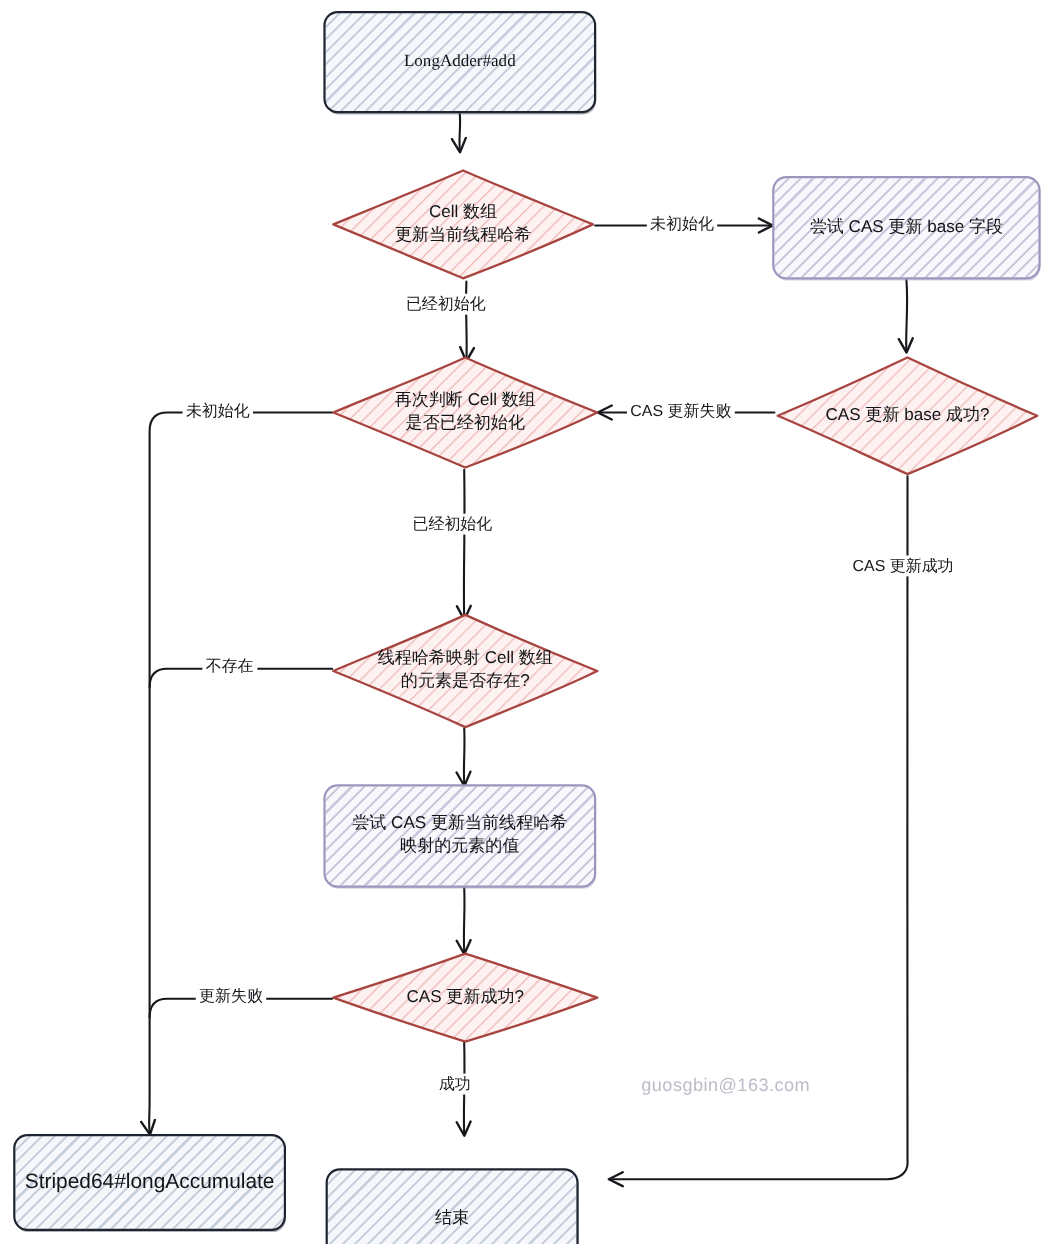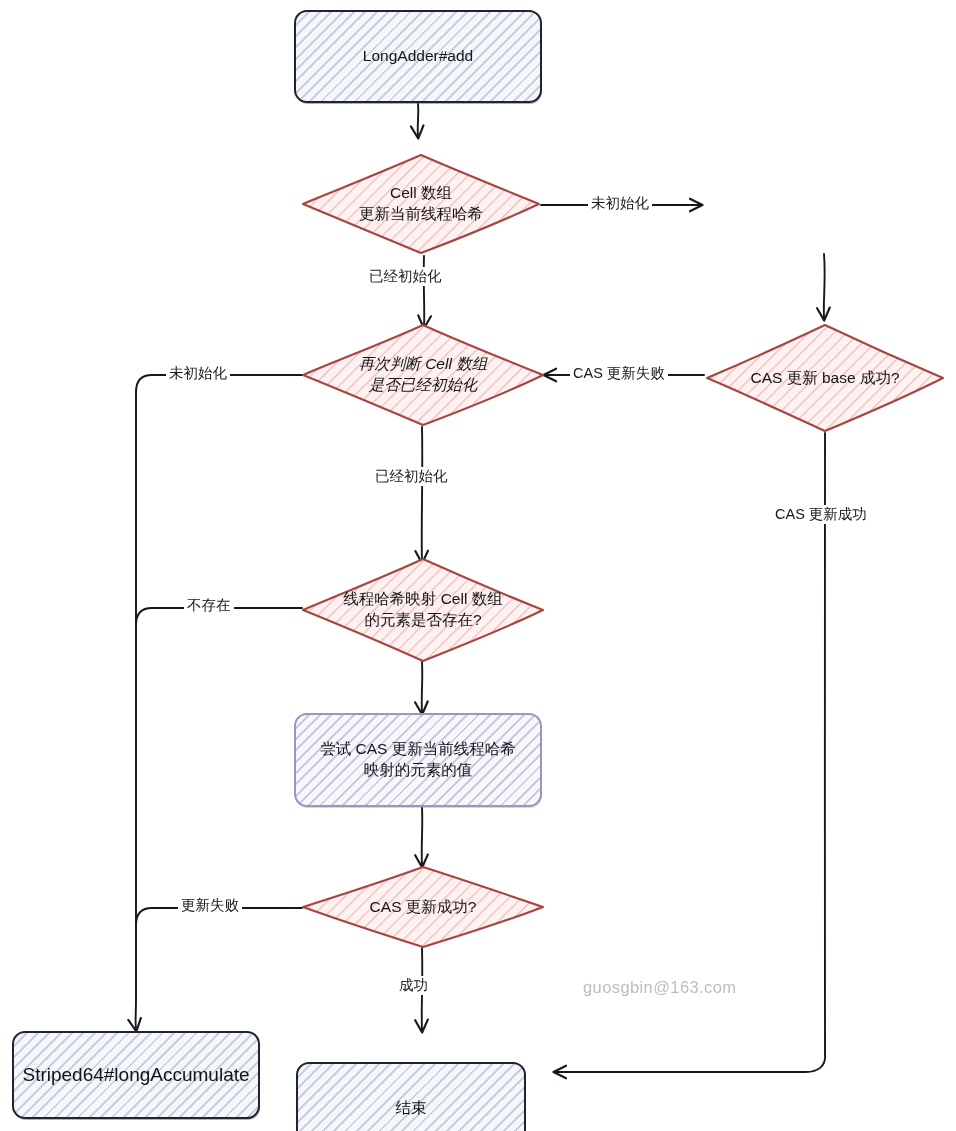--- a/index.html
+++ b/index.html
@@ -134,45 +134,48 @@
       <path d="M422,948 C423,985 421,1010 422,1030" marker-end="url(#arrowDark)"></path>
 
       <path d="M302,375 L152,375 C141,375 136,381 136,392 C136,520 135,760 136,1000 C136,1014 135,1022 136,1029" marker-end="url(#arrowDark)"></path>
 
       <path d="M302,608 L152,608 C141,608 136,614 136,625"></path>
 
       <path d="M302,908 L152,908 C141,908 136,914 136,925"></path>
     </g>
   </svg>
 
-  <div class="node box" style="left:294px; top:10px; width:248px; height:93px;">
+  <div class="node box" style="left:294px; top:10px; width:248px; height:93px;font-family:Liberation Serif, serif;">
     <span>LongAdder#add</span>
   </div>
 
   <div class="node diamond" style="left:300px; top:152px; width:242px; height:104px;">
     <svg class="dia-shape" viewBox="0 0 242 104" preserveAspectRatio="none">
       <path d="M121,3 L239,52 L121,101 L3,52 Z" fill="#fdf2f1" stroke="none"></path>
       <path d="M121,3 L239,52 L121,101 L3,52 Z" fill="url(#hatchRed)" stroke="none"></path>
       <path d="M121,3 C160,20 205,38 239,52 C200,70 158,87 121,101 C82,85 40,67 3,52 C42,36 84,19 121,3 Z" fill="none" stroke="#a8443f" stroke-width="2.1" stroke-linejoin="round"></path>
     </svg>
     <span class="dia-text">Cell 数组
 更新当前线程哈希</span>
   </div>
 
+  <div class="node box purple" style="left:702px; top:160px; width:244px; height:94px;">
+    <span>尝试 CAS 更新 base 字段</span>
+  </div>
 
   <div class="node diamond" style="left:704px; top:322px; width:242px; height:112px;">
     <svg class="dia-shape" viewBox="0 0 242 112" preserveAspectRatio="none">
       <path d="M121,3 L239,56 L121,109 L3,56 Z" fill="#fdf2f1" stroke="none"></path>
       <path d="M121,3 L239,56 L121,109 L3,56 Z" fill="url(#hatchRed)" stroke="none"></path>
       <path d="M121,3 C161,22 206,42 239,56 C201,75 157,94 121,109 C81,91 39,71 3,56 C43,39 85,20 121,3 Z" fill="none" stroke="#a8443f" stroke-width="2.1" stroke-linejoin="round"></path>
     </svg>
     <span class="dia-text">CAS 更新 base 成功?</span>
   </div>
 
-  <div class="node diamond" style="left:300px; top:322px; width:246px; height:106px;font-style:italic;">
+  <div class="node diamond" style="left:300px; top:322px; width:246px; height:106px;">
     <svg class="dia-shape" viewBox="0 0 246 106" preserveAspectRatio="none">
       <path d="M123,3 L243,53 L123,103 L3,53 Z" fill="#fdf2f1" stroke="none"></path>
       <path d="M123,3 L243,53 L123,103 L3,53 Z" fill="url(#hatchRed)" stroke="none"></path>
       <path d="M123,3 C163,21 208,39 243,53 C204,72 160,89 123,103 C83,86 40,68 3,53 C43,36 86,20 123,3 Z" fill="none" stroke="#a8443f" stroke-width="2.1" stroke-linejoin="round"></path>
     </svg>
     <span class="dia-text">再次判断 Cell 数组
 是否已经初始化</span>
   </div>
 
   <div class="node diamond" style="left:300px; top:556px; width:246px; height:108px;">

